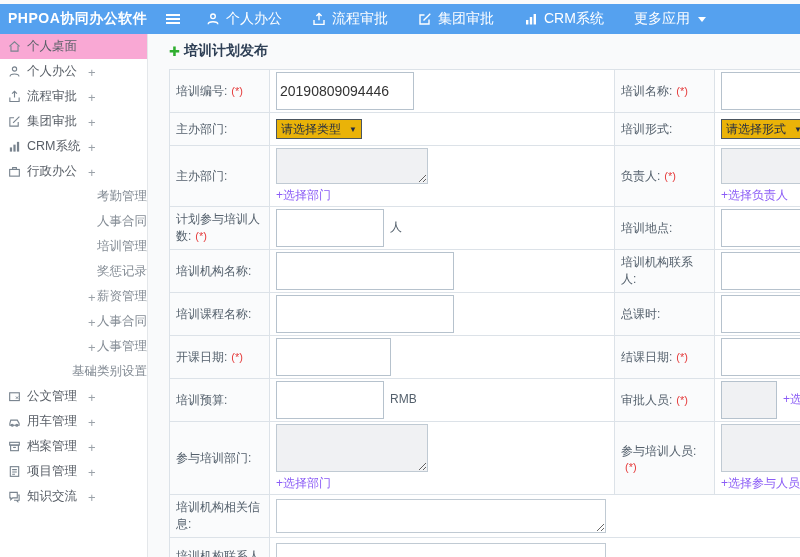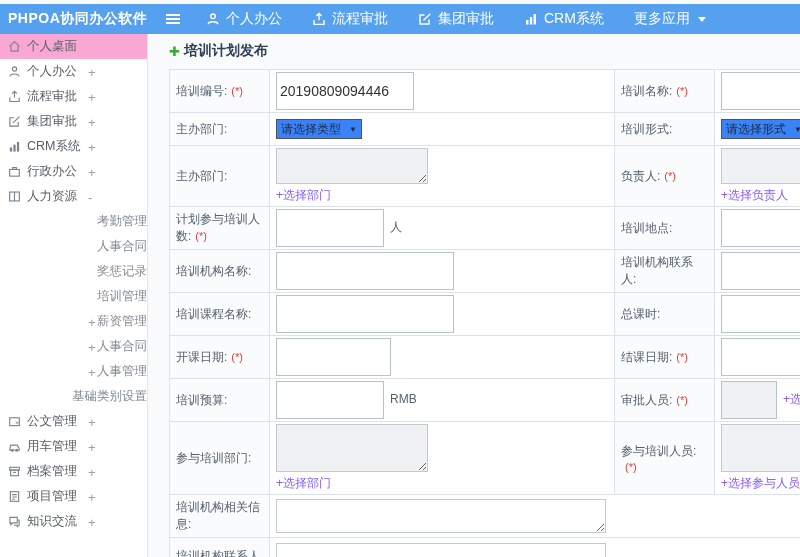--- a/index.html
+++ b/index.html
@@ -50,21 +50,21 @@
 
   .inp { height:20px; border:1px solid #b6c2cd; background:#fff; font-size:14px;
     padding:18px 3px; color:#333; font-family:inherit; vertical-align:middle; }
   .inp.gray, textarea.gray { background:#f0f1f3; }
   textarea { border:1px solid #c0cad3; background:#fff; font-family:inherit;
     font-size:12px; resize:both; display:block; color:#333; }
   .suffix { margin-left:6px; color:#54606c; }
   a.flink { color:#8b5cf6; text-decoration:none; font-size:12px; cursor:pointer; }
   .link-under { display:inline-block; margin-top:3px; }
   .sel { display:inline-flex; align-items:center; gap:8px; border:1px solid #4a5560;
-    background:#3b82f6; color:#1f2a44; font-size:12px; padding:1px 4px; height:20px;
+    background:#eab308; color:#1f2a44; font-size:12px; padding:1px 4px; height:20px;
     cursor:pointer; }
   .sel .sel-caret { font-size:8px; color:#1f2a44; }
 
   
   .r33 td { height:33px; }
   .r58 td { height:58px; }
   .r27 td { height:27px; }
   .r69 td { height:69px; }
   .r43 td { height:43px; }
   .r54 td { height:54px; }
@@ -192,41 +192,31 @@
     <div class="side-item">
       <span class="s-icon">
         <svg width="13" height="13" viewBox="0 0 14 14" fill="none" stroke="currentColor" stroke-width="1.2">
             <rect x="1.8" y="4.8" width="10.4" height="7.2"></rect>
             <path d="M5 4.8 V2.8 H9 V4.8"></path>
           </svg>
       </span>
       <span>行政办公</span>
       <span class="expand">+</span>
     </div>
-    <div class="side-item">
-      <span class="s-icon">
-        <svg width="13" height="13" viewBox="0 0 14 14" fill="none" stroke="currentColor" stroke-width="1.2">
-            <rect x="1.8" y="2.2" width="10.4" height="9.6"></rect>
-            <path d="M7 2.2 V11.8"></path>
-          </svg>
-      </span>
-      <span>人力资源</span>
-      <span class="expand">-</span>
-    </div>
     <div class="side-item sub">
       <span>考勤管理</span>
     </div>
     <div class="side-item sub">
       <span>人事合同</span>
     </div>
     <div class="side-item sub">
+      <span>培训管理</span>
+    </div>
+    <div class="side-item sub">
       <span>奖惩记录</span>
-    </div>
-    <div class="side-item sub">
-      <span>培训管理</span>
     </div>
     <div class="side-item sub">
       <span>薪资管理</span>
       <span class="expand">+</span>
     </div>
     <div class="side-item sub">
       <span>人事合同</span>
       <span class="expand">+</span>
     </div>
     <div class="side-item sub">

